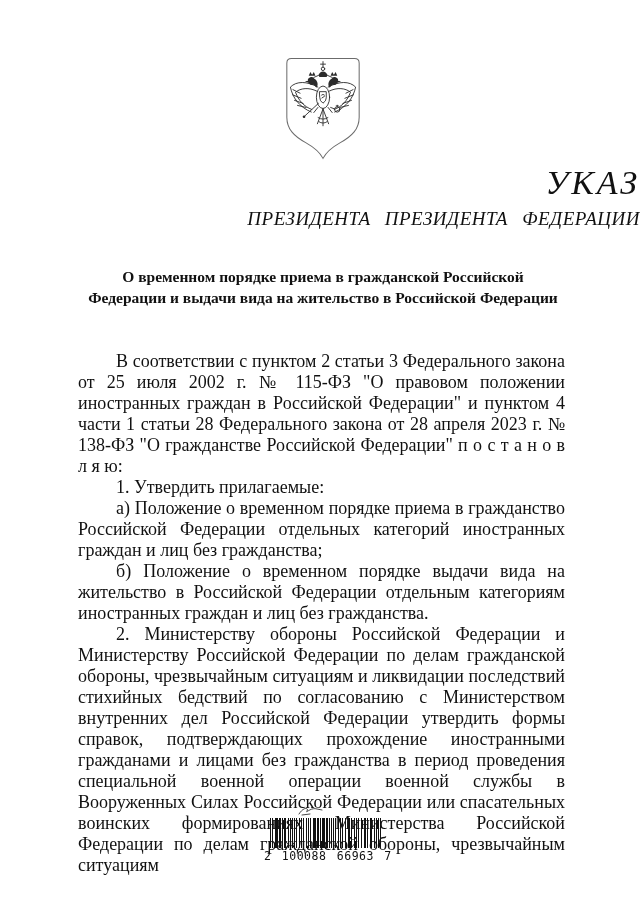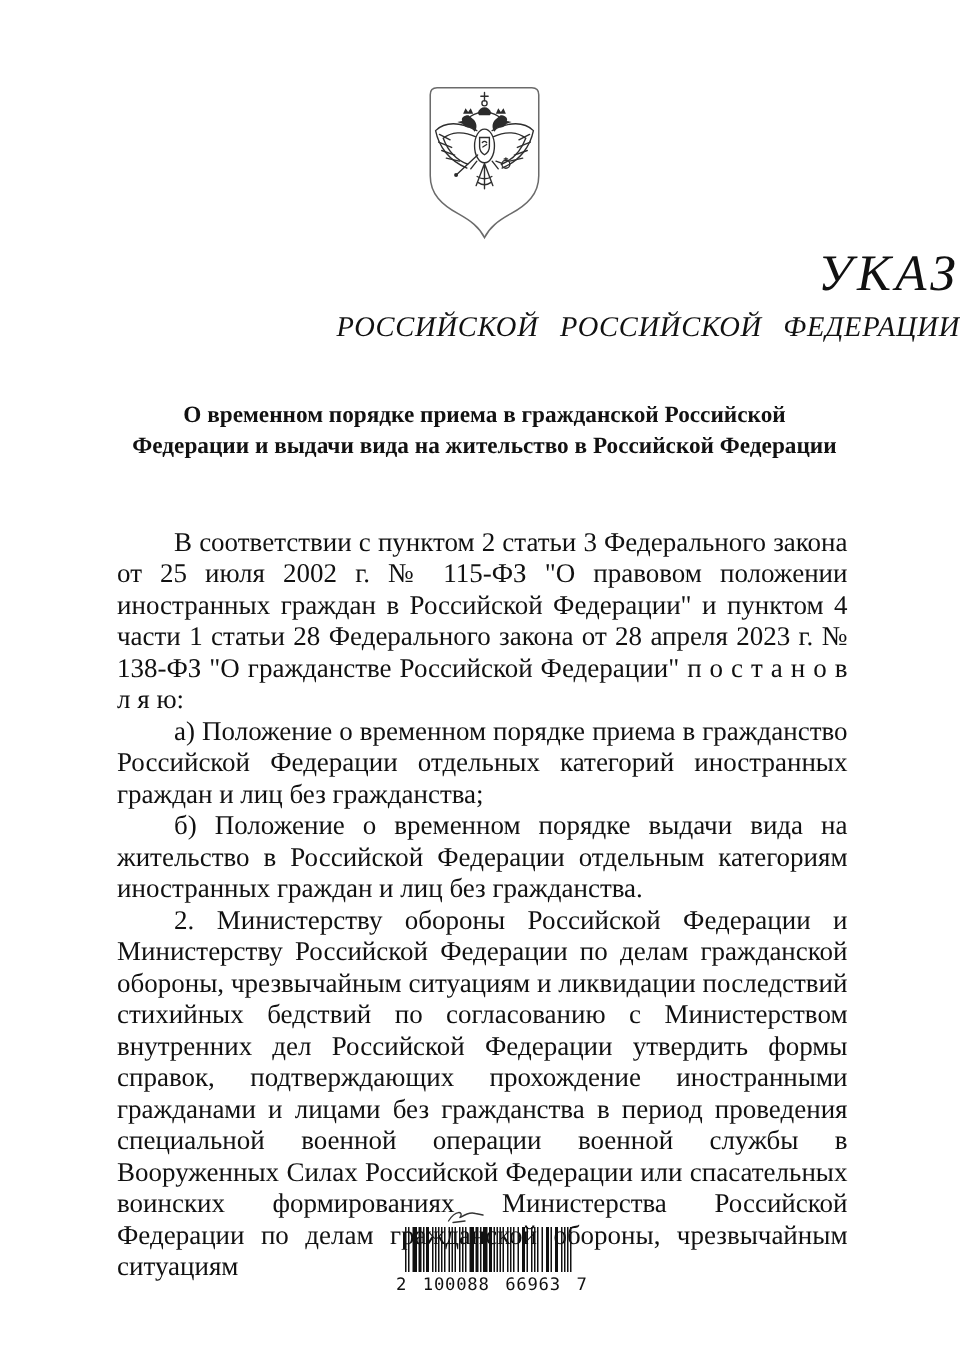--- a/index.html
+++ b/index.html
@@ -128,27 +128,28 @@
       <circle class="ln" cx="52" cy="52.5" r="2.6"></circle>
       <path class="ln" d="M52 48.3 V49.8 M50.9 49 H53.1 M45.5 50.5 L49.5 52"></path>
 
       <path class="ln" d="M38 52 L32.5 66.5 M38 52 L38 68.5 M38 52 L43.5 66.5"></path>
       <path class="ln" d="M33.2 60.5 Q38 63.5 42.8 60.5 M34 64.5 Q38 67.3 42 64.5"></path>
     </svg>
   </div>
 
   <div class="heading">
     <h1 class="doc-kind">УКАЗ</h1>
-    <h2 class="doc-issuer">РОССИЙСКОЙ  РОССИЙСКОЙ  ФЕДЕРАЦИИ</h2>
+    <h2 class="doc-issuer">ПРЕЗИДЕНТА  ПРЕЗИДЕНТА  ФЕДЕРАЦИИ</h2>
   </div>
 
   <div class="doc-title">О временном порядке приема в гражданской Российской Федерации и выдачи вида на жительство в Российской Федерации</div>
 
   <div class="doc-body">
     <p>В соответствии с пунктом 2 статьи 3 Федерального закона от 25 июля 2002 г. № 115-ФЗ "О правовом положении иностранных граждан в Российской Федерации" и пунктом 4 части 1 статьи 28 Федерального закона от 28 апреля 2023 г. № 138-ФЗ "О гражданстве Российской Федерации" п о с т а н о в л я ю:</p>
+    <p>1. Утвердить прилагаемые:</p>
     <p>а) Положение о временном порядке приема в гражданство Российской Федерации отдельных категорий иностранных граждан и лиц без гражданства;</p>
     <p>б) Положение о временном порядке выдачи вида на жительство в Российской Федерации отдельным категориям иностранных граждан и лиц без гражданства.</p>
     <p>2. Министерству обороны Российской Федерации и Министерству Российской Федерации по делам гражданской обороны, чрезвычайным ситуациям и ликвидации последствий стихийных бедствий по согласованию с Министерством внутренних дел Российской Федерации утвердить формы справок, подтверждающих прохождение иностранными гражданами и лицами без гражданства в период проведения специальной военной операции военной службы в Вооруженных Силах Российской Федерации или спасательных воинских формированиях Министерства Российской Федерации по делам гражданской обороны, чрезвычайным ситуациям</p>
   </div>
 
   <div class="barcode-block">
     <svg class="scribble" width="30" height="15" viewBox="0 0 30 15">
       <path d="M3 12 C8 4 13 6 11 9 C9 12 15 5 21 7 L26 8 M6 13 L14 12" fill="none" stroke="#333" stroke-width="0.9" stroke-linecap="round"></path>
     </svg>
     <div class="barcode-bars">

